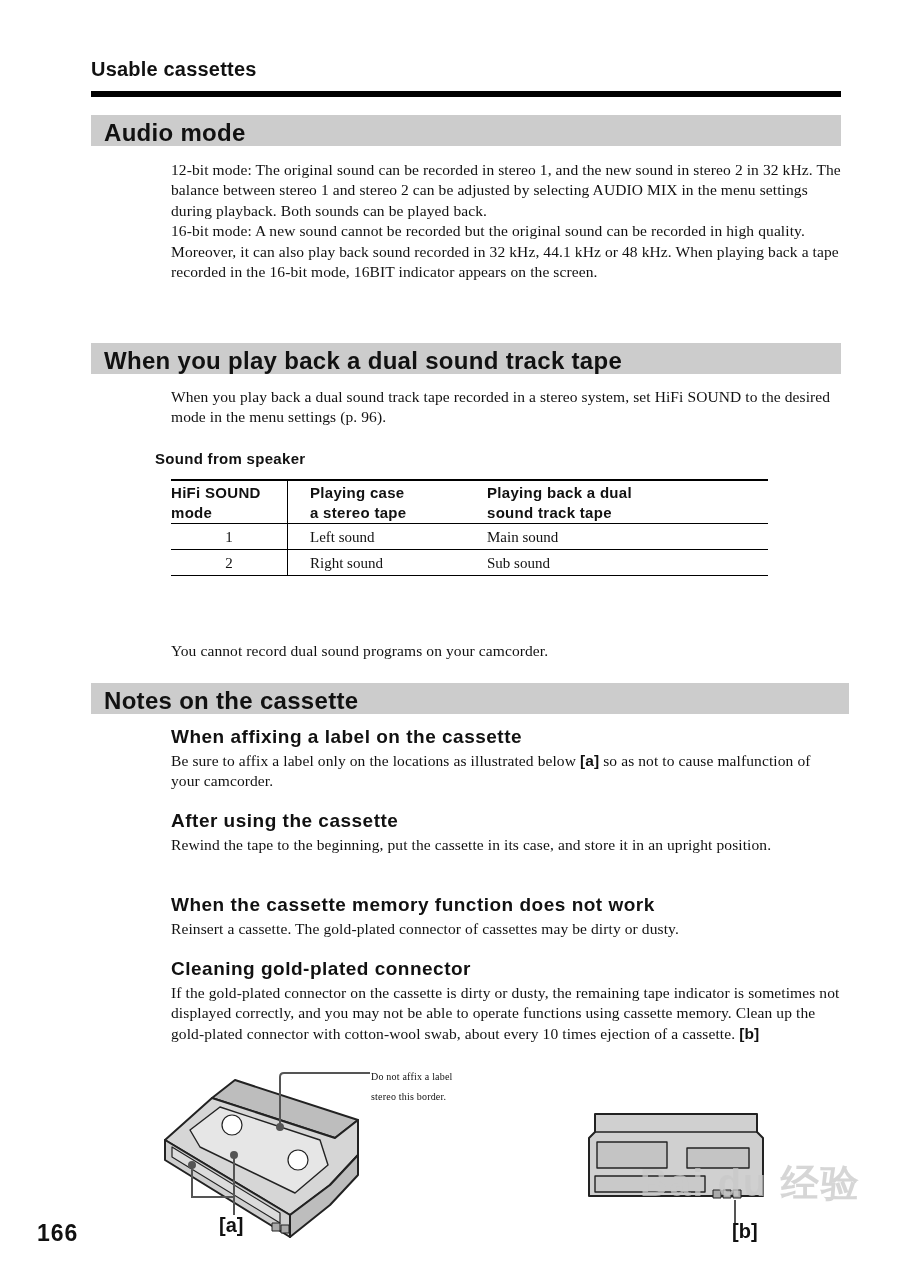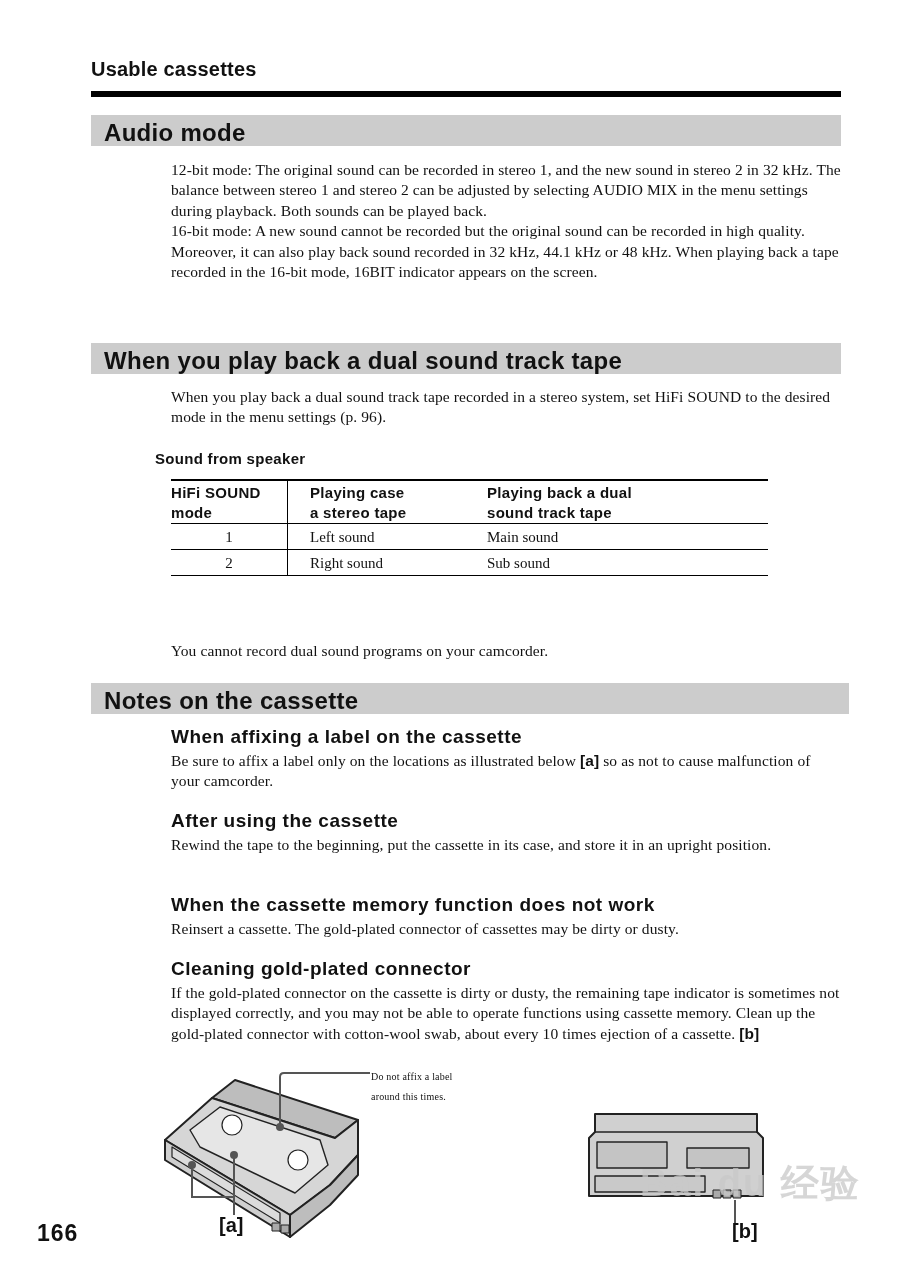--- a/index.html
+++ b/index.html
@@ -150,21 +150,21 @@
     <circle cx="120" cy="62" r="3" fill="#555"></circle>
 
     <path d="M32 100 L32 132 L74 132 L74 88"></path>
     <path d="M74 132 L74 150"></path>
     <circle cx="32" cy="100" r="3" fill="#555"></circle>
     <circle cx="74" cy="90" r="3" fill="#555"></circle>
   </g>
 </svg>
 <div class="callout-text serif">
   <span>Do not affix a label</span><br>
-  <span>around this times.</span>
+  <span>stereo this border.</span>
 </div>
 <div class="label-a sans">[a]</div>
 
 <svg class="illus-b" viewBox="0 0 190 140">
   <g fill="none" stroke="#222" stroke-width="2" stroke-linejoin="round">
     <path d="M10 6 L172 6 L172 24 L178 30 L178 88 L4 88 L4 30 L10 24 Z" fill="#d0d0d0"></path>
     <line x1="10" y1="24" x2="172" y2="24" stroke-width="1.5"></line>
     <rect x="12" y="34" width="70" height="26" fill="#c4c4c4" stroke-width="1.4"></rect>
     <rect x="102" y="40" width="62" height="20" fill="#c4c4c4" stroke-width="1.4"></rect>
     <rect x="10" y="68" width="110" height="16" fill="#c9c9c9" stroke-width="1.4"></rect>

